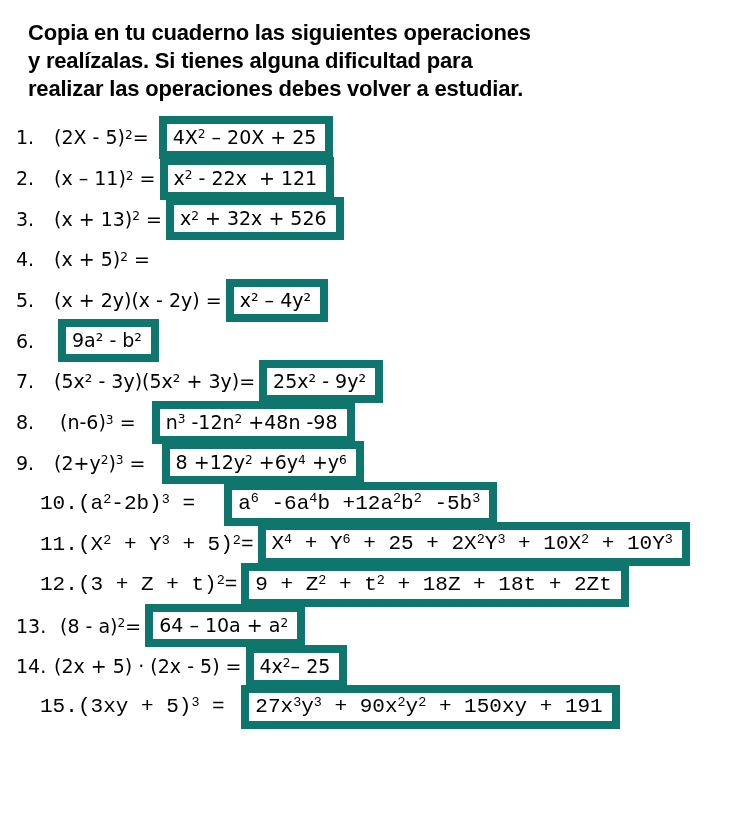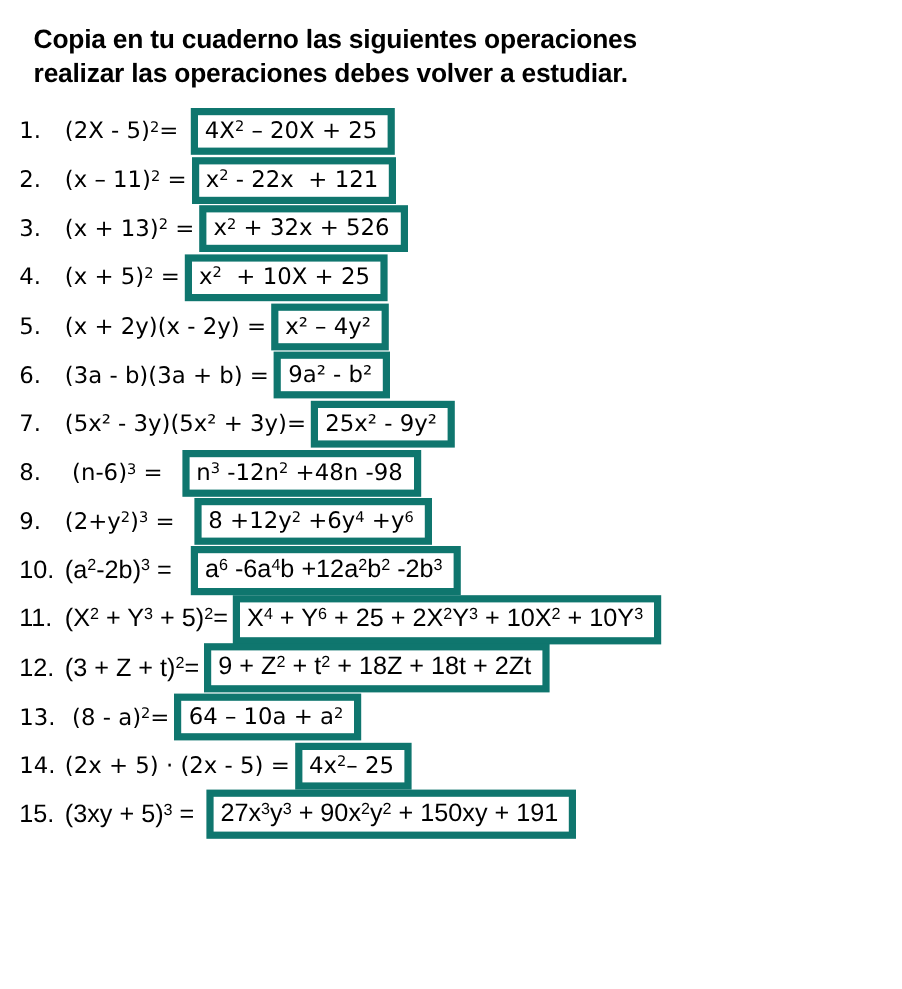--- a/index.html
+++ b/index.html
@@ -33,62 +33,64 @@
   }
   .row {
     height: 40.7px;
     display: flex;
     align-items: center;
     font-family: "DejaVu Sans", sans-serif;
     font-size: 19px;
     white-space: pre;
   }
   .row.alt {
-    font-family: Liberation Sans, sans-serif;
+    font-family: Liberation Mono, monospace;
     font-size: 21px;
+    margin-left: 24px;
   }
   .pnum {
     display: inline-block;
     min-width: 38px;
     white-space: pre;
   }
   .expr { white-space: pre; }
   sup {
     font-size: 64%;
     line-height: 0;
     vertical-align: baseline;
     position: relative;
     top: -0.45em;
   }
   .abox {
     display: inline-block;
-    border: 6px solid #0f766e;
+    border: 8px solid #0f766e;
     padding: 2px 9px 3px 6px;
     margin-left: 4px;
     white-space: pre;
   }
 </style>
 </head>
 <body>
 
 <div class="page">
   <div class="header">
     <div>Copia en tu cuaderno las siguientes operaciones</div>
+    <div>y realízalas. Si tienes alguna dificultad para</div>
     <div>realizar las operaciones debes volver a estudiar.</div>
   </div>
   <div class="problems">
       <div class="row"><span class="pnum">1.</span><span class="expr"><span>(2X - 5)</span><sup>2</sup><span>= </span></span><span class="abox"><span>4X</span><sup>2</sup><span> – 20X + 25</span></span></div>
       <div class="row"><span class="pnum">2.</span><span class="expr"><span>(x – 11)</span><sup>2</sup><span> =</span></span><span class="abox"><span>x</span><sup>2</sup><span> - 22x  + 121</span></span></div>
       <div class="row"><span class="pnum">3.</span><span class="expr"><span>(x + 13)</span><sup>2</sup><span> =</span></span><span class="abox"><span>x</span><sup>2</sup><span> + 32x + 526</span></span></div>
-      <div class="row"><span class="pnum">4.</span><span class="expr"><span>(x + 5)</span><sup>2</sup><span> =</span></span><span class="abox"><span>x</span><sup>2</sup><span>  + 10X + 25</span></span></div>
+      <div class="row"><span class="pnum">4.</span><span class="expr"><span>(x + 5)</span><sup>2</sup><span> =</span></span></div>
       <div class="row"><span class="pnum">5.</span><span class="expr"><span>(x + 2y)(x - 2y) =</span></span><span class="abox"><span>x² – 4y²</span></span></div>
-      <div class="row"><span class="pnum">6.</span><span class="expr"><span>(3a - b)(3a + b) =</span></span><span class="abox"><span>9a² - b²</span></span></div>
+      <div class="row"><span class="pnum">6.</span><span class="abox"><span>9a² - b²</span></span></div>
       <div class="row"><span class="pnum">7.</span><span class="expr"><span>(5x² - 3y)(5x² + 3y)=</span></span><span class="abox"><span>25x² - 9y²</span></span></div>
       <div class="row"><span class="pnum">8.</span><span class="expr"><span> (n-6)</span><sup>3</sup><span> =  </span></span><span class="abox"><span>n</span><sup>3</sup><span> -12n</span><sup>2</sup><span> +48n -98</span></span></div>
       <div class="row"><span class="pnum">9.</span><span class="expr"><span>(2+y</span><sup>2</sup><span>)</span><sup>3</sup><span> =  </span></span><span class="abox"><span>8 +12y</span><sup>2</sup><span> +6y</span><sup>4</sup><span> +y</span><sup>6</sup></span></div>
-      <div class="row alt"><span class="pnum">10.</span><span class="expr"><span>(a</span><sup>2</sup><span>-2b)</span><sup>3</sup><span> =  </span></span><span class="abox"><span>a</span><sup>6</sup><span> -6a</span><sup>4</sup><span>b +12a</span><sup>2</sup><span>b</span><sup>2</sup><span> -2b</span><sup>3</sup></span></div>
+      <div class="row alt"><span class="pnum">10.</span><span class="expr"><span>(a</span><sup>2</sup><span>-2b)</span><sup>3</sup><span> =  </span></span><span class="abox"><span>a</span><sup>6</sup><span> -6a</span><sup>4</sup><span>b +12a</span><sup>2</sup><span>b</span><sup>2</sup><span> -5b</span><sup>3</sup></span></div>
       <div class="row alt"><span class="pnum">11.</span><span class="expr"><span>(X</span><sup>2</sup><span> + Y</span><sup>3</sup><span> + 5)</span><sup>2</sup><span>=</span></span><span class="abox"><span>X</span><sup>4</sup><span> + Y</span><sup>6</sup><span> + 25 + 2X</span><sup>2</sup><span>Y</span><sup>3</sup><span> + 10X</span><sup>2</sup><span> + 10Y</span><sup>3</sup></span></div>
       <div class="row alt"><span class="pnum">12.</span><span class="expr"><span>(3 + Z + t)</span><sup>2</sup><span>=</span></span><span class="abox"><span>9 + Z</span><sup>2</sup><span> + t</span><sup>2</sup><span> + 18Z + 18t + 2Zt</span></span></div>
       <div class="row"><span class="pnum">13.</span><span class="expr"><span> (8 - a)</span><sup>2</sup><span>=</span></span><span class="abox"><span>64 – 10a + a</span><sup>2</sup></span></div>
       <div class="row"><span class="pnum">14.</span><span class="expr"><span>(2x + 5) · (2x - 5) =</span></span><span class="abox"><span>4x</span><sup>2</sup><span>– 25</span></span></div>
       <div class="row alt"><span class="pnum">15.</span><span class="expr"><span>(3xy + 5)</span><sup>3</sup><span> = </span></span><span class="abox"><span>27x</span><sup>3</sup><span>y</span><sup>3</sup><span> + 90x</span><sup>2</sup><span>y</span><sup>2</sup><span> + 150xy + 191</span></span></div>
     </div>
 </div>
 
 </body></html>

